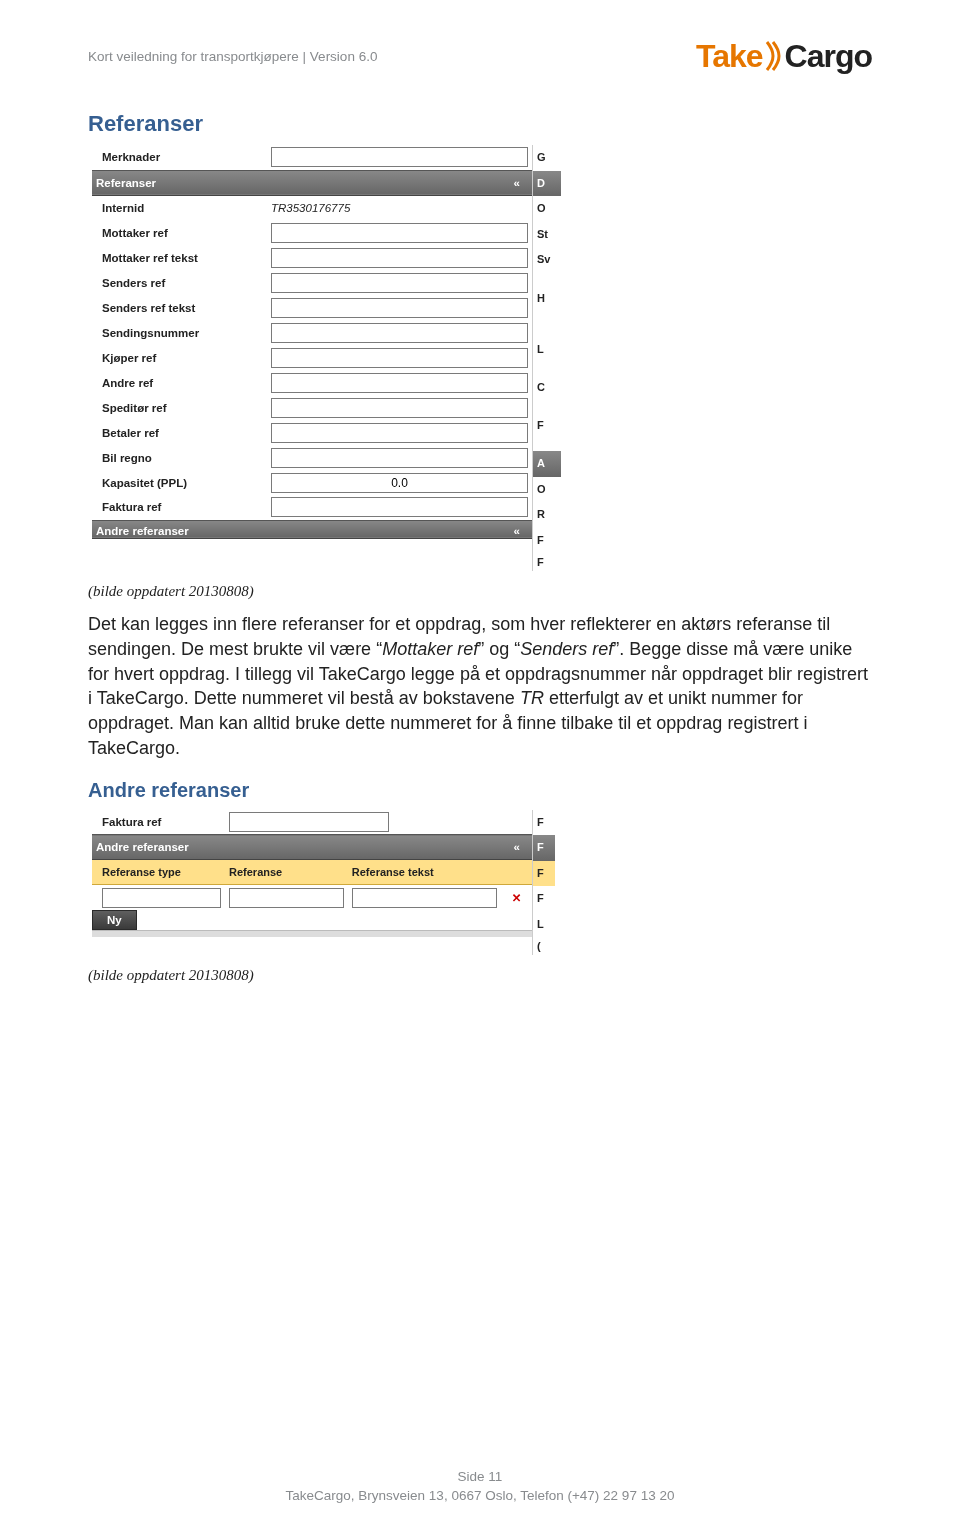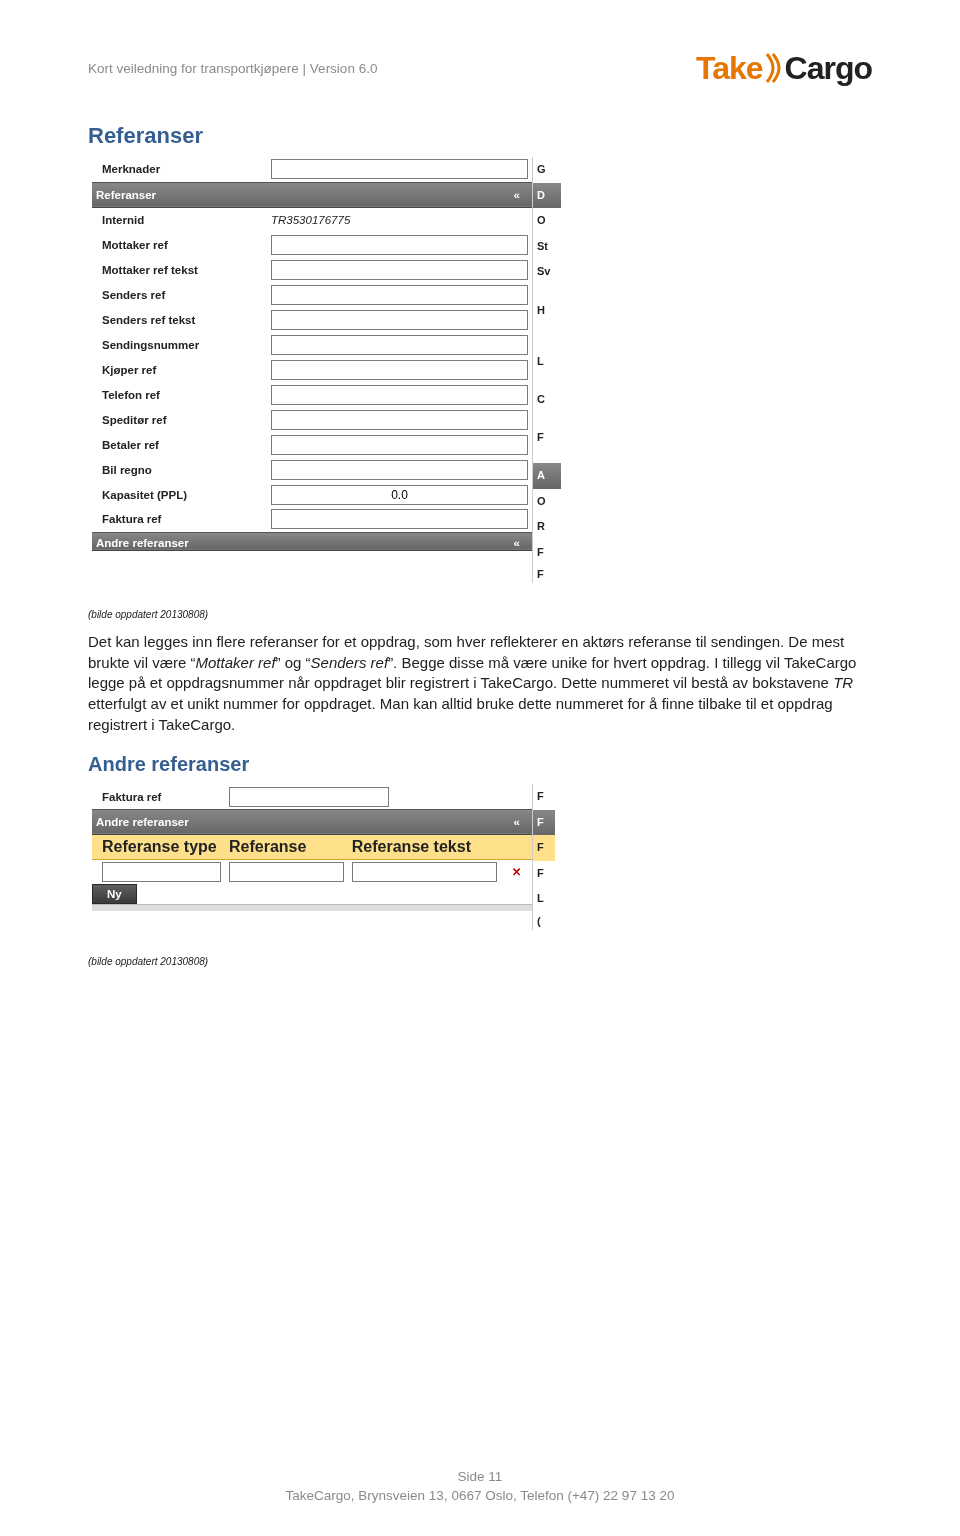--- a/index.html
+++ b/index.html
@@ -4,21 +4,21 @@
 <style>
   body {
     margin: 0;
     font-family: Arial, Helvetica, sans-serif;
     font-size: 13px;
     color: #222;
     background: #fff;
     width: 960px;
   }
   .page {
-    padding: 50px 88px 20px 88px;
+    padding: 38px 88px 20px 88px;
     box-sizing: border-box;
     min-height: 1536px;
     position: relative;
     border-radius: 16px;
   }
   .header {
     display: flex;
     justify-content: space-between;
     align-items: center;
     margin-bottom: 36px;
@@ -123,40 +123,40 @@
     border-top: 1px solid #555;
     border-bottom: 1px solid #444;
   }
   .section-header .chev {
     float: right;
     padding-right: 8px;
     font-weight: bold;
   }
   .body-text {
     font-family: Arial, sans-serif;
-    font-size: 15px;
+    font-size: 18px;
     line-height: 1.38;
     margin-top: 12px;
   }
   .body-text em { font-style: italic; }
   .italic-note {
-    font-family: Liberation Sans, sans-serif;
-    font-size: 10px;
+    font-family: Liberation Serif, serif;
+    font-size: 15px;
     font-style: italic;
-    margin-top: 26px;
+    margin-top: 12px;
   }
 
   
   .ss2 .form-table td.lab { width: 175px; }
   .ss2 .form-table td.val { width: 265px; }
 
   .col-headers td {
     background: #ffe08a;
     font-weight: bold;
-    font-size: 16px;
+    font-size: 11px;
     border-bottom: 1px solid #cfa83a;
   }
   .input-row td {
     background: #fff;
   }
   .input-row input[type="text"] {
     width: 100%;
     height: 20px;
     border: 1px solid #7a7a7a;
     box-sizing: border-box;
@@ -254,21 +254,21 @@
           </tr>
           <tr>
             <td class="lab">Sendingsnummer</td>
             <td class="val"><input type="text" value="" style=""></td>
           </tr>
           <tr>
             <td class="lab">Kjøper ref</td>
             <td class="val"><input type="text" value="" style=""></td>
           </tr>
           <tr>
-            <td class="lab">Telefon ref</td>
+            <td class="lab">Andre ref</td>
             <td class="val"><input type="text" value="" style=""></td>
           </tr>
           <tr>
             <td class="lab">Speditør ref</td>
             <td class="val"><input type="text" value="" style=""></td>
           </tr>
           <tr>
             <td class="lab">Betaler ref</td>
             <td class="val"><input type="text" value="" style=""></td>
           </tr>

